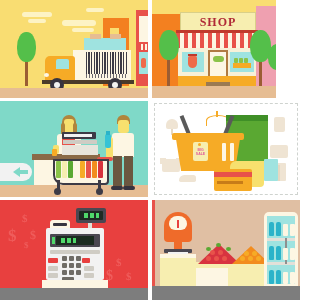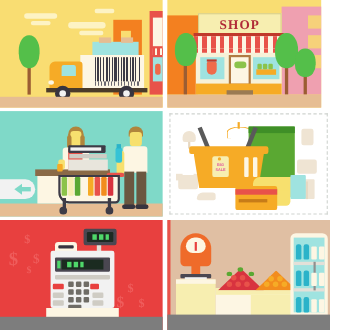--- a/index.html
+++ b/index.html
@@ -1,21 +1,21 @@
 <!DOCTYPE html>
 <html><head>
 <meta charset="utf-8">
 <style>
   html,body{margin:0;padding:0;background:#ffffff;}
   body{width:300px;height:300px;overflow:hidden;font-family:"Liberation Sans",sans-serif;}
   #stage{position:relative;width:300px;height:300px;background:#ffffff;}
 
   .panel{position:absolute;overflow:hidden;}
   .p-tl{left:0;top:0;width:148px;height:98px;}
-  .p-tr{left:152px;top:0;width:140px;height:98px;}
+  .p-tr{left:152px;top:0;width:124px;height:98px;}
   .p-ml{left:0;top:101px;width:148px;height:96px;}
   .p-mr{left:152px;top:101px;width:148px;height:96px;}
   .p-bl{left:0;top:200px;width:148px;height:100px;}
   .p-br{left:152px;top:200px;width:148px;height:100px;}
 
   .abs{position:absolute;}
 
   
   .tl-sky{left:0;top:0;width:148px;height:98px;background:#f9dd72;}
   .tl-ground{left:0;top:84px;width:148px;height:14px;background:#e6bd93;}

